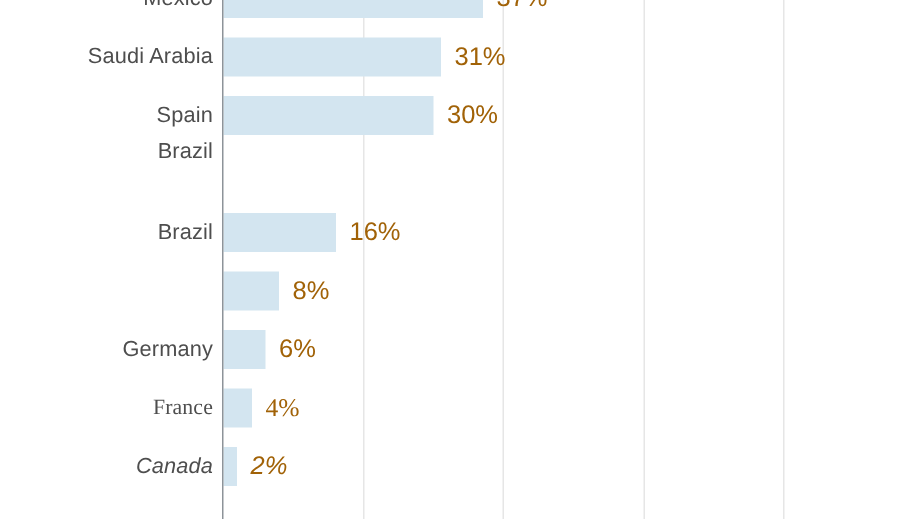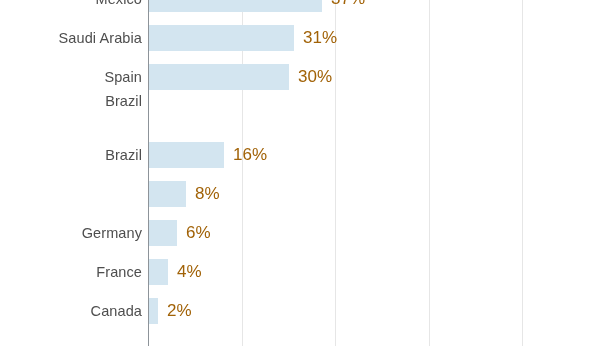--- a/index.html
+++ b/index.html
@@ -150,28 +150,28 @@
           <div class="bar-value" style="left: 46px;">8%</div>
         </div>
       </div>
       <div class="bar-row" style="top: 220px;">
         <div class="bar-label">Germany</div>
         <div class="bar-track" style="width: 467px;">
           <div class="bar-fill" style="width: 28px; background: rgb(211, 229, 240);"></div>
           <div class="bar-value" style="left: 37px;">6%</div>
         </div>
       </div>
-      <div class="bar-row" style="top: 259px;">
+      <div class="bar-row" style="top: 259px; font-family: Liberation Serif, serif;">
         <div class="bar-label">France</div>
         <div class="bar-track" style="width: 467px;">
           <div class="bar-fill" style="width: 19px; background: rgb(211, 229, 240);"></div>
           <div class="bar-value" style="left: 28px;">4%</div>
         </div>
       </div>
-      <div class="bar-row" style="top: 298px;">
+      <div class="bar-row" style="top: 298px; font-style: italic;">
         <div class="bar-label">Canada</div>
         <div class="bar-track" style="width: 467px;">
           <div class="bar-fill" style="width: 9px; background: rgb(211, 229, 240);"></div>
           <div class="bar-value" style="left: 18px;">2%</div>
         </div>
       </div>
     </div>
 
 </div>
 

